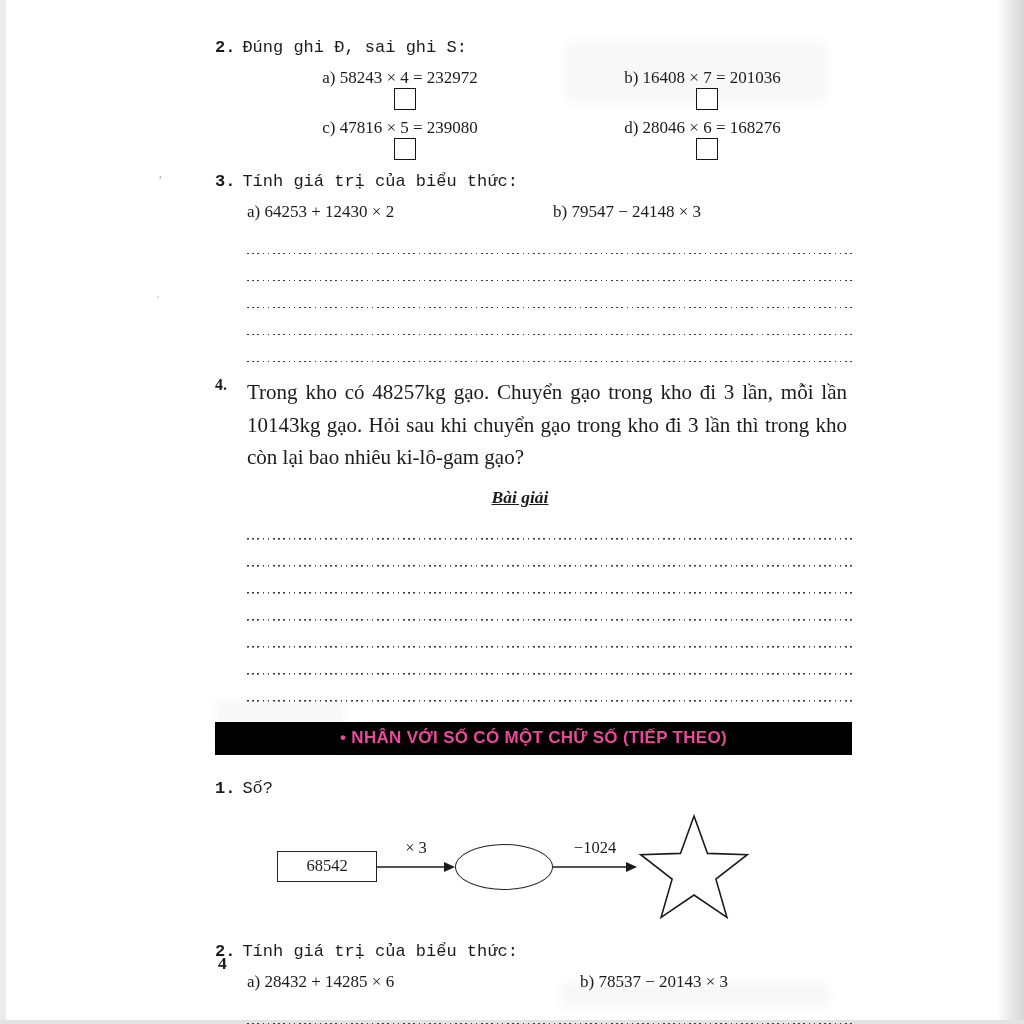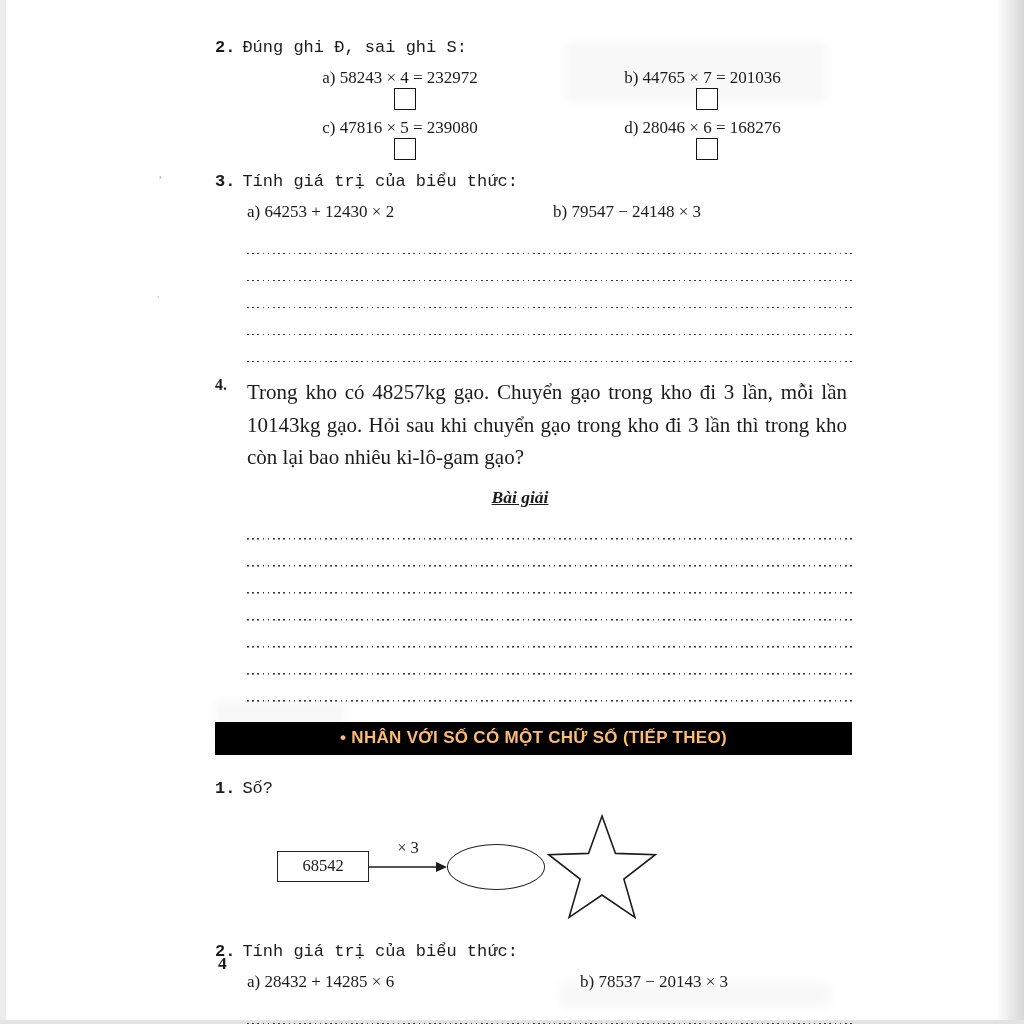--- a/index.html
+++ b/index.html
@@ -45,28 +45,28 @@
            background:repeating-linear-gradient(to right,#3b3b3b 0 1.6px,transparent 1.6px 5.2px)
                       bottom / 100% 1.6px no-repeat; }
 
   .prob4 { position:relative; padding-left:32px; margin-top:14px; }
   .prob4 .pnum { position:absolute; left:0; top:0; }
   .prob4 .para { font-size:21px; line-height:1.55; width:600px; text-align:justify; }
 
   .solution-heading { text-align:center; font-weight:bold; font-style:italic;
                       font-size:17.5px; margin-top:13px; width:610px;text-decoration:underline; }
 
-  .banner { margin-top:20px; width:637px; background:#000000; color:#fdba74;
+  .banner { margin-top:20px; width:637px; background:#000000; color:#ec4899;
             font-family:"Liberation Sans", sans-serif; font-weight:bold;
             font-size:17px; text-align:center; padding:6px 0 7px 0; letter-spacing:0.3px; }
 
   .sec2-head { margin-top:22px; }
 
   .diagram { margin-left:62px; margin-top:6px; display:flex; align-items:center; height:118px; }
-  .num-box { width:92px; height:31px; border:1.7px solid #222; text-align:center;
+  .num-box { width:100px; height:31px; border:1.7px solid #222; text-align:center;
              line-height:28px; font-size:16.5px; background:#fff; flex:0 0 auto; }
   .arrow-wrap { position:relative; height:64px; flex:0 0 auto; }
   .arrow-wrap.a-first { width:78px; }
   .arrow-wrap.a-second { width:84px; }
   .arrow-label { position:absolute; top:3px; width:100%; text-align:center; font-size:16.5px; }
   .arrow-svg { position:absolute; left:0; top:50%; transform:translateY(-50%); }
   .ellipse { width:98px; height:46px; border:1.7px solid #222; border-radius:50%;
              background:#fff; flex:0 0 auto; }
   .star-svg { flex:0 0 auto; margin-left:-3px; }
 
@@ -89,21 +89,21 @@
 
     <div class="prob-head">
       <span class="pnum">2.</span><span>Đúng ghi Đ, sai ghi S:</span>
     </div>
     <div class="tf-grid">
       <div class="tf-cell">
         <span>a) 58243 × 4 = 232972</span>
         <span class="tf-box"></span>
       </div>
       <div class="tf-cell">
-        <span>b) 44765 × 7 = 201036</span>
+        <span>b) 16408 × 7 = 201036</span>
         <span class="tf-box"></span>
       </div>
       <div class="tf-cell">
         <span>c) 47816 × 5 = 239080</span>
         <span class="tf-box"></span>
       </div>
       <div class="tf-cell">
         <span>d) 28046 × 6 = 168276</span>
         <span class="tf-box"></span>
       </div>
@@ -147,20 +147,27 @@
     <div class="diagram">
       <div class="num-box">68542</div>
       <div class="arrow-wrap a-first">
         <span class="arrow-label">× 3</span>
         <svg class="arrow-svg" width="78" height="12" viewBox="0 0 78 12">
           <line x1="0" y1="6" x2="68" y2="6" stroke="#1b1b1b" stroke-width="1.6"></line>
           <polygon points="67,1 78,6 67,11" fill="#1b1b1b"></polygon>
         </svg>
       </div>
       <div class="ellipse"></div>
+      <div class="arrow-wrap a-second">
+        <span class="arrow-label">−1024</span>
+        <svg class="arrow-svg" width="84" height="12" viewBox="0 0 84 12">
+          <line x1="0" y1="6" x2="74" y2="6" stroke="#1b1b1b" stroke-width="1.6"></line>
+          <polygon points="73,1 84,6 73,11" fill="#1b1b1b"></polygon>
+        </svg>
+      </div>
       <svg class="star-svg" width="120" height="112" viewBox="0 0 120 110">
         <polygon points="60,4 73.5,41.4 113.3,42.7 81.9,67.1 92.9,105.3 60,83 27.1,105.3 38.1,67.1 6.7,42.7 46.5,41.4" fill="#ffffff" stroke="#1b1b1b" stroke-width="1.6" stroke-linejoin="miter"></polygon>
       </svg>
     </div>
 
     <div class="prob-head" style="margin-top:14px;">
       <span class="pnum">2.</span><span>Tính giá trị của biểu thức:</span>
     </div>
     <div class="expr-row wideA">
       <span class="colA">a) 28432 + 14285 × 6</span>

